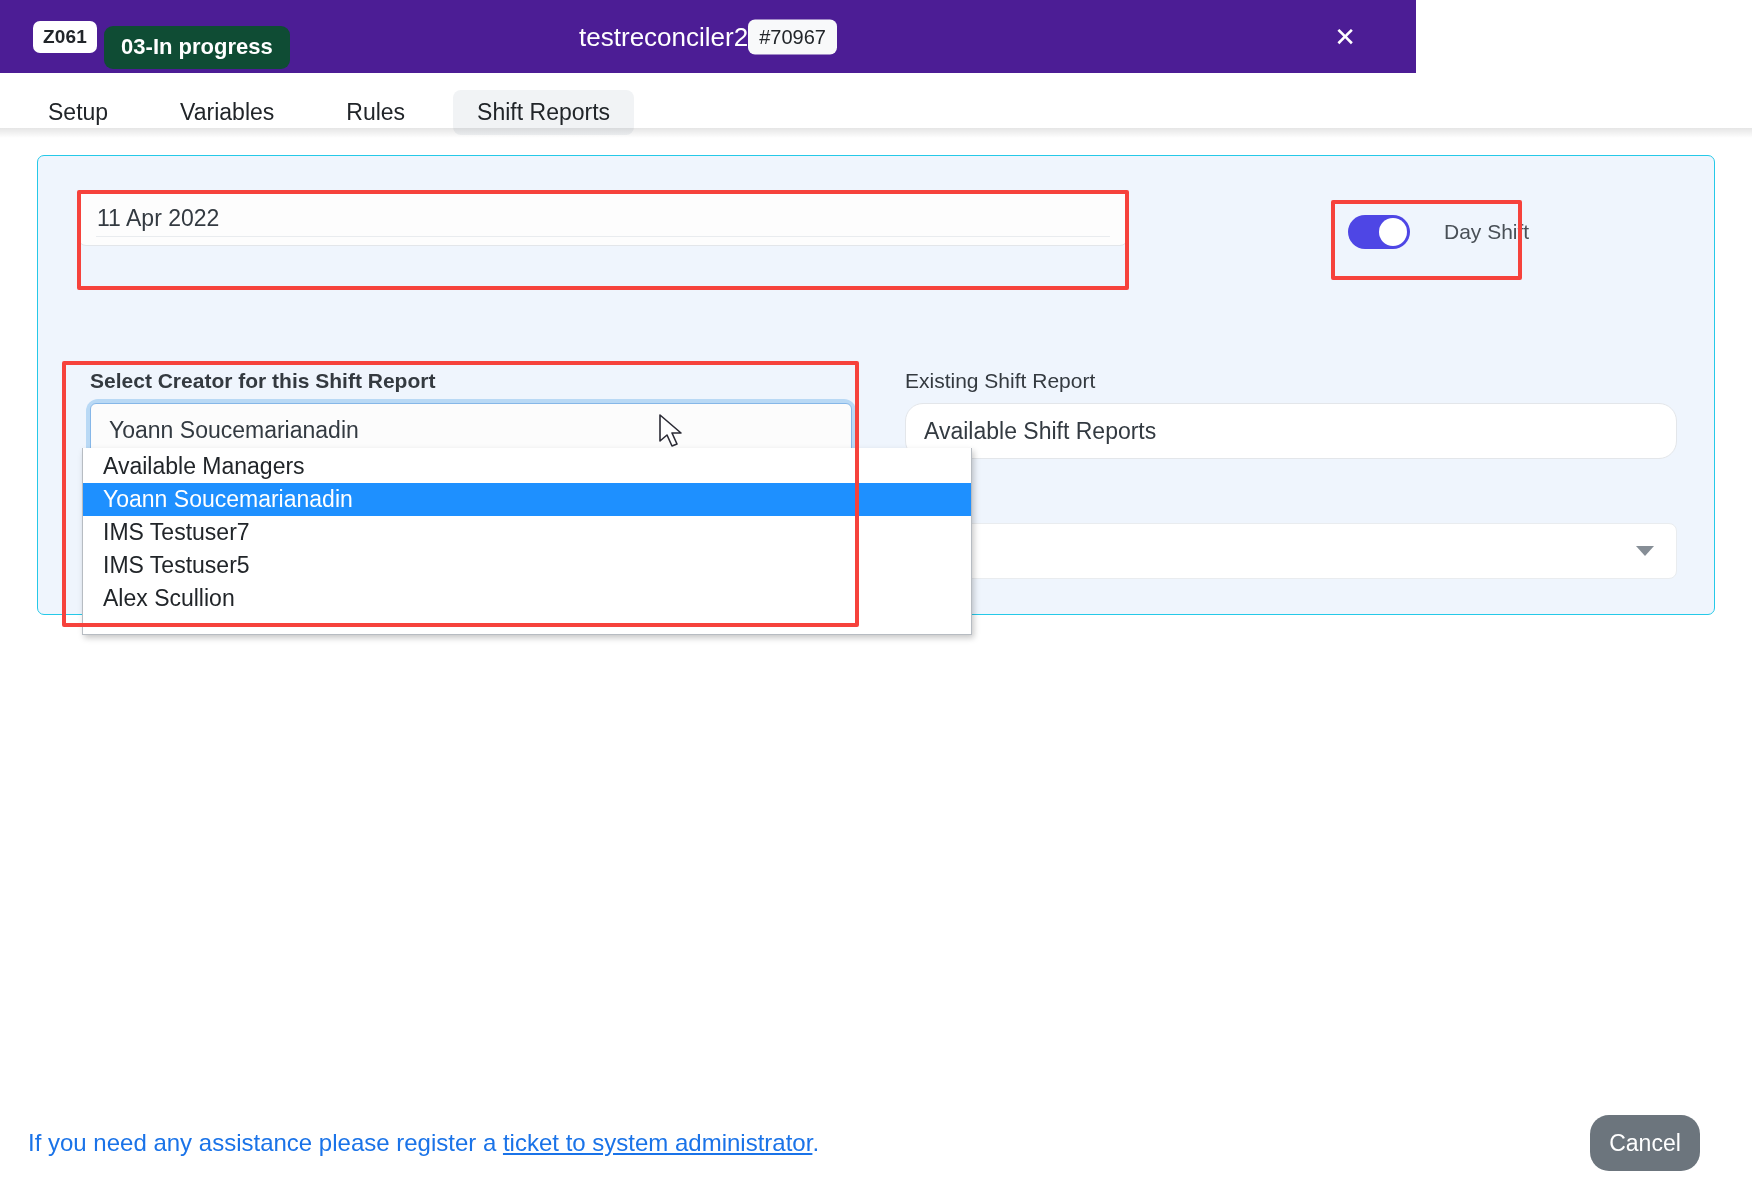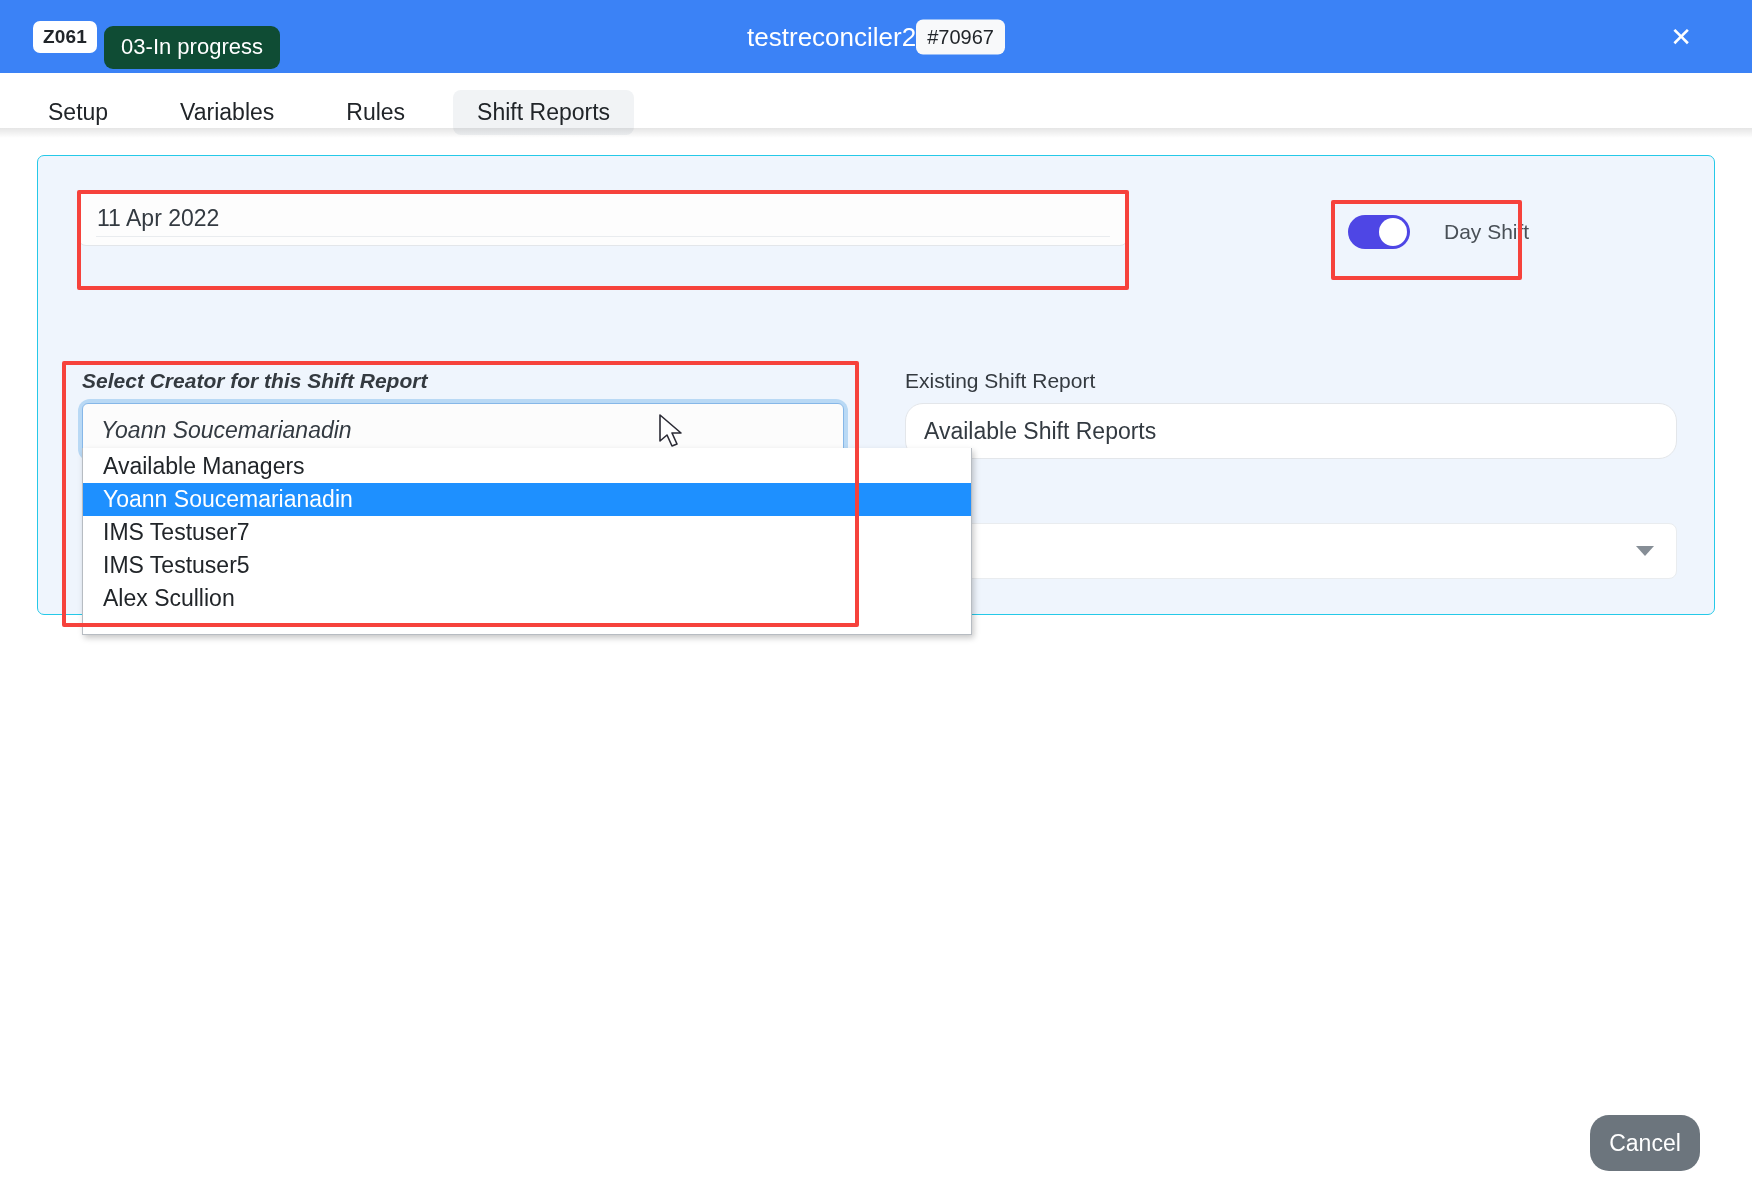--- a/index.html
+++ b/index.html
@@ -15,22 +15,22 @@
     position: relative;
     width: 1752px;
     height: 1192px;
     background: #ffffff;
   }
 
   
   .topbar {
     position: absolute;
     left: 0; top: 0;
-    width: 1752px; height: 73px;
-    background: #3b82f6;
+    width: 1416px; height: 73px;
+    background: #4c1d95;
     display: flex;
     align-items: center;
   }
   .topbar-left {
     position: absolute;
     left: 33px; top: 50%;
     transform: translateY(-50%);
     display: flex;
     align-items: center;
     gap: 7px;
@@ -42,21 +42,21 @@
     font-weight: 700;
     border-radius: 7px;
     padding: 6px 10px 7px 10px;
     line-height: 1;
     letter-spacing: .2px;
   }
   .badge-status {
     background: #0f4c34;
     color: #ffffff;
     font-size: 22px;
-    font-weight: 400;
+    font-weight: 700;
     border-radius: 9px;
     padding: 10px 17px 11px 17px;
     line-height: 1;
     margin-top: 21px;
   }
   .topbar-center {
     position: absolute;
     left: 0; right: 0; top: 50%;
     transform: translateY(-50%);
     display: flex;
@@ -204,24 +204,23 @@
     border-radius: 50%;
   }
   .toggle-label {
     font-size: 21px;
     color: #495057;
   }
 
   
   .creator-group {
     position: absolute;
-    left: 82px; top: 370px;
+    left: 90px; top: 370px;
     width: 762px;
     z-index: 30;
-    font-style: italic;
   }
   .select-focus {
     margin-top: 12px;
     border-radius: 8px;
     box-shadow: 0 0 0 4px #b9d9f5;
     position: relative;
   }
   .select-box {
     background: #fcfcfc;
     border: 1px solid #86b7e8;
@@ -443,15 +442,18 @@
   <div class="redbox" id="redbox-shiftday"></div>
   <div class="redbox" id="redbox-toggle"></div>
   <div class="redbox" id="redbox-creator"></div>
 
   <div class="cursor">
     <svg width="26" height="38" viewBox="0 0 26 38">
       <polygon points="1,1 1,27 8,21 13,32 18,30 13,19 22,19" fill="#ffffff" stroke="#2b2b35" stroke-width="1.6" stroke-linejoin="round"></polygon>
     </svg>
   </div>
 
+  <div class="footer-note">
+    <span>If you need any assistance please register a </span><a>ticket to system administrator</a><span>.</span>
+  </div>
   <button class="btn-cancel">Cancel</button>
 
 </div>
 
 </body></html>

